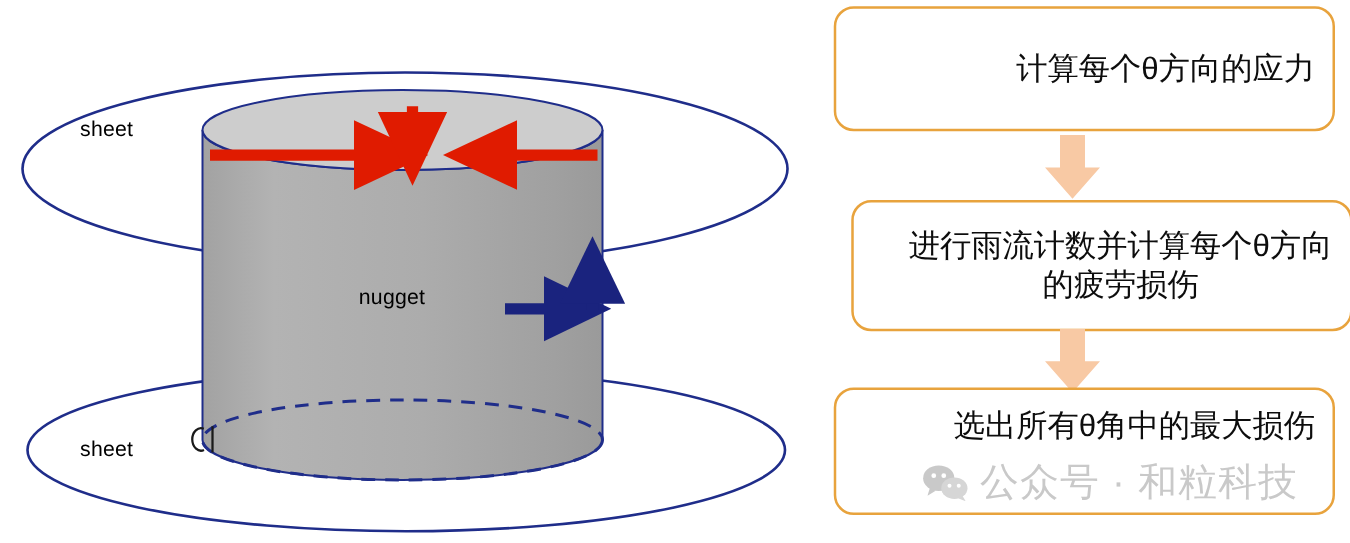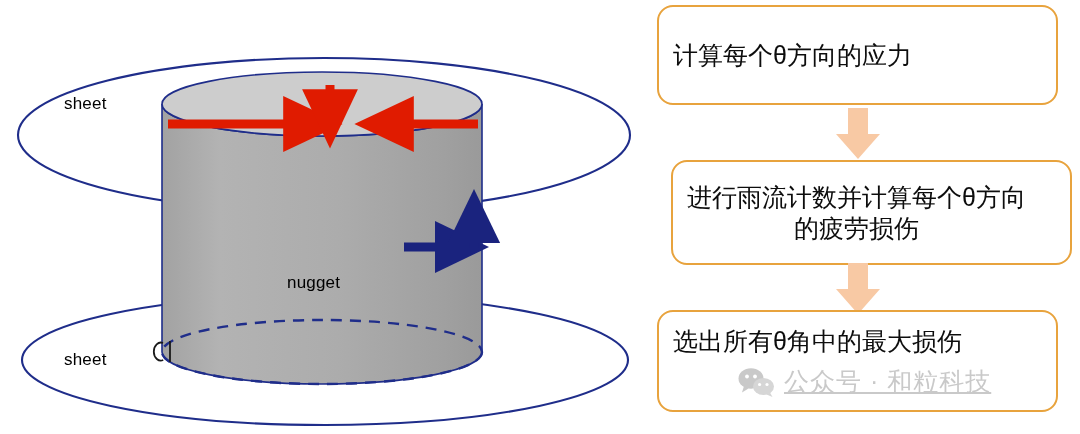--- a/index.html
+++ b/index.html
@@ -34,41 +34,41 @@
   .diagram-label {
     position: absolute;
     font-family: "Liberation Sans", sans-serif;
     font-size: 17px;
     color: #000000;
     white-space: nowrap;
     letter-spacing: 0.2px;
   }
   #label-sheet-top  { left: 64px;  top: 94px; }
   #label-sheet-bot  { left: 64px;  top: 350px; }
-  #label-nugget     { left: 287px; top: 228px; margin-top: 45px; }
+  #label-nugget     { left: 287px; top: 228px; }
 
   
   #flow-panel {
     position: absolute;
     left: 640px;
     top: 0;
     width: 440px;
     height: 434px;
   }
   .flow-box {
     position: absolute;
-    left: 17px;
+    left: 27px;
     width: 401px;
     box-sizing: border-box;
     border: 2px solid #E8A33D;
     border-radius: 16px;
     background: #ffffff;
     display: flex;
     align-items: center;
-    justify-content: flex-start;
+    justify-content: flex-end;
     text-align: center;
   }
   .flow-box-text {
     font-family: "Liberation Sans", sans-serif;
     font-size: 25px;
     line-height: 1.22;
     color: #0d0d0d;
     padding: 0 14px;
     white-space: pre-line;
   }
@@ -90,25 +90,24 @@
     position: absolute;
     left: 97px;
     top: 365px;
     display: flex;
     align-items: center;
     gap: 9px;
     opacity: 1;
   }
   #watermark-text {
     font-family: "Liberation Sans", sans-serif;
-    font-size: 25px;
+    font-size: 31px;
     color: #c9c9c9;
     letter-spacing: 1px;
     white-space: nowrap;
-    text-decoration: underline;
   }
 </style>
 </head>
 <body>
 
 <div id="page">
 
   <div id="diagram-panel">
 
     <svg id="diagram-svg" width="640" height="434" viewBox="0 0 640 434">

